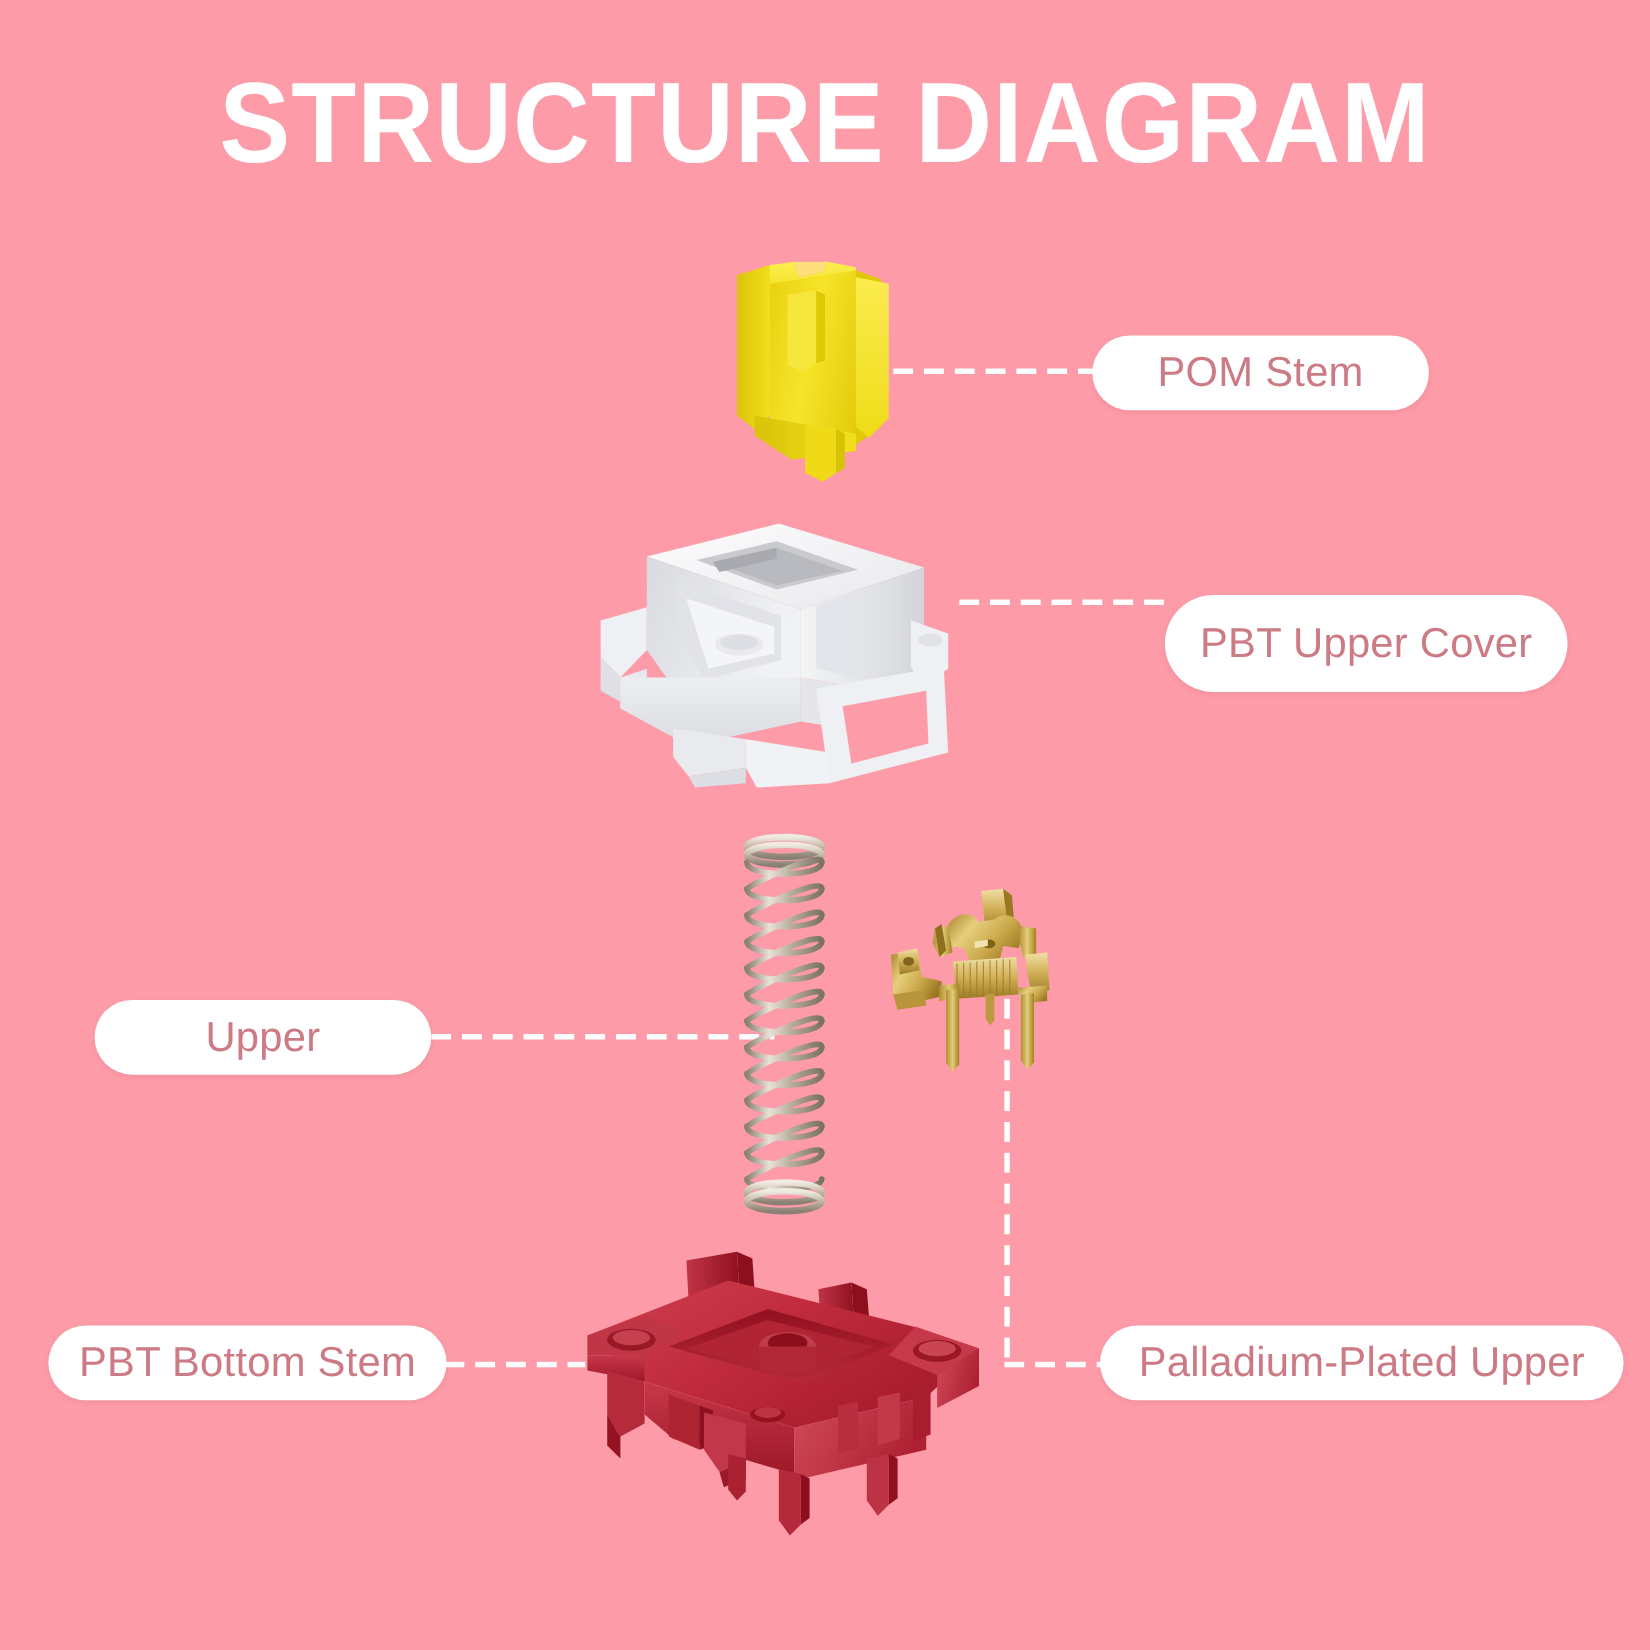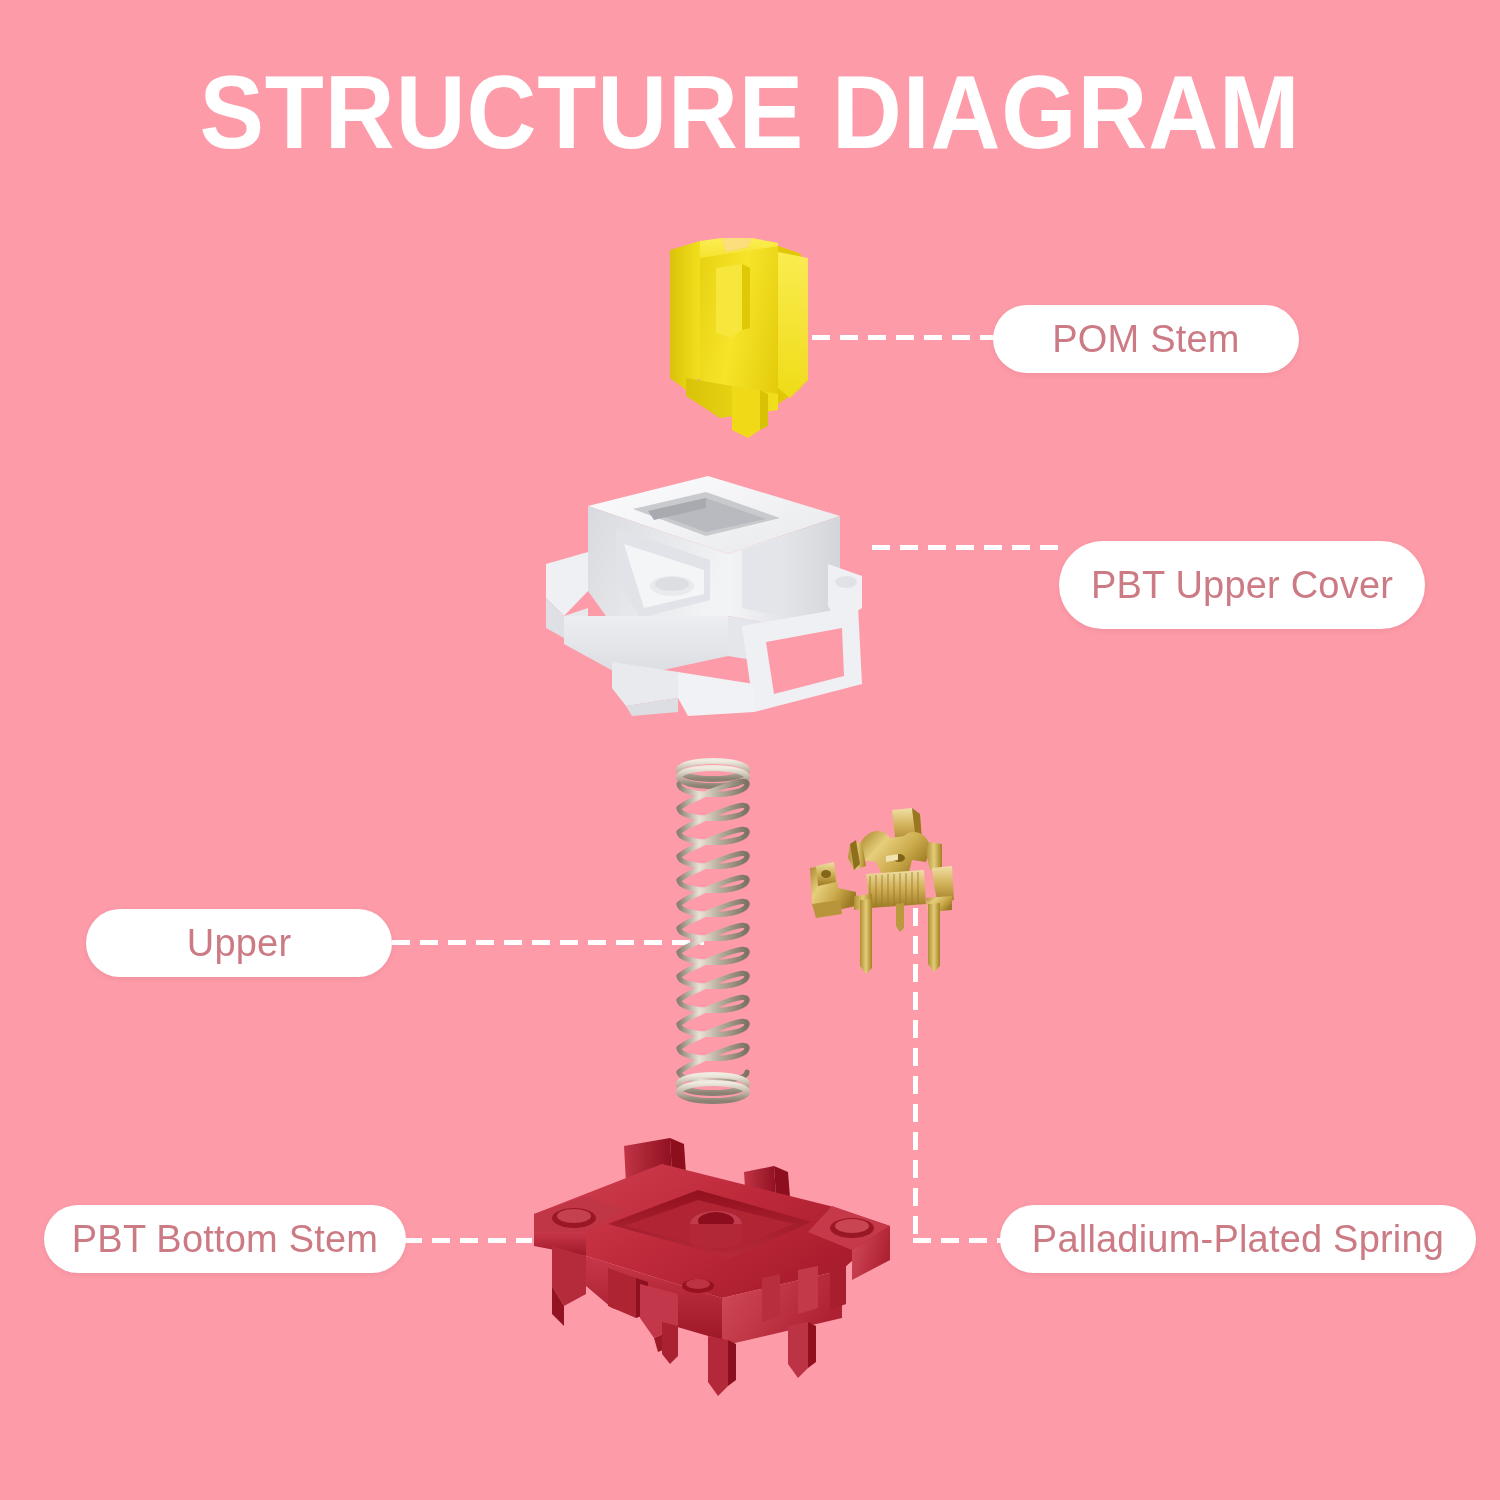--- a/index.html
+++ b/index.html
@@ -401,20 +401,20 @@
 
   <div class="pill" style="left:1059px; top:541px; width:366px; height:88px;">
     <span>PBT Upper Cover</span>
   </div>
 
   <div class="pill" style="left:86px; top:909px; width:306px; height:68px;">
     <span>Upper</span>
   </div>
 
   <div class="pill" style="left:1000px; top:1205px; width:476px; height:68px;">
-    <span>Palladium-Plated Spring</span>
+    <span>Palladium-Plated Upper</span>
   </div>
 
   <div class="pill" style="left:44px; top:1205px; width:362px; height:68px;">
     <span>PBT Bottom Stem</span>
   </div>
 
 </div>
 
 </body></html>

